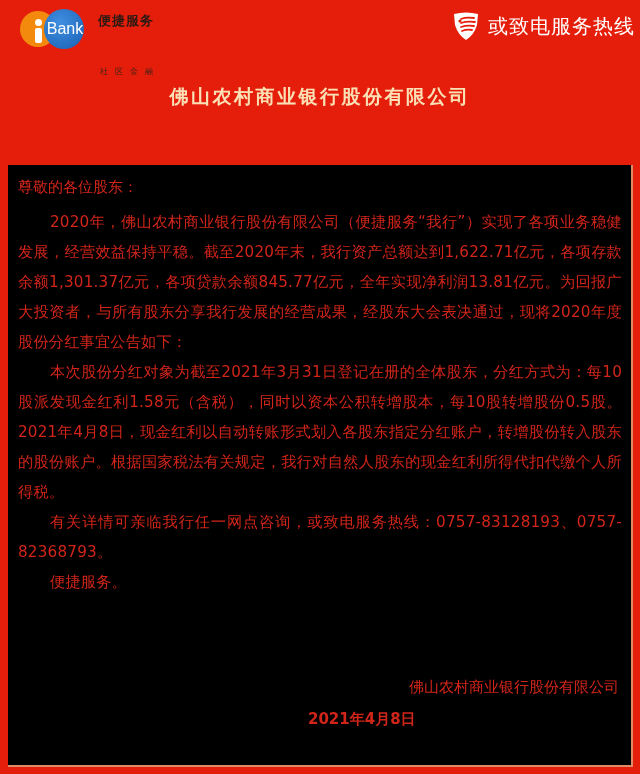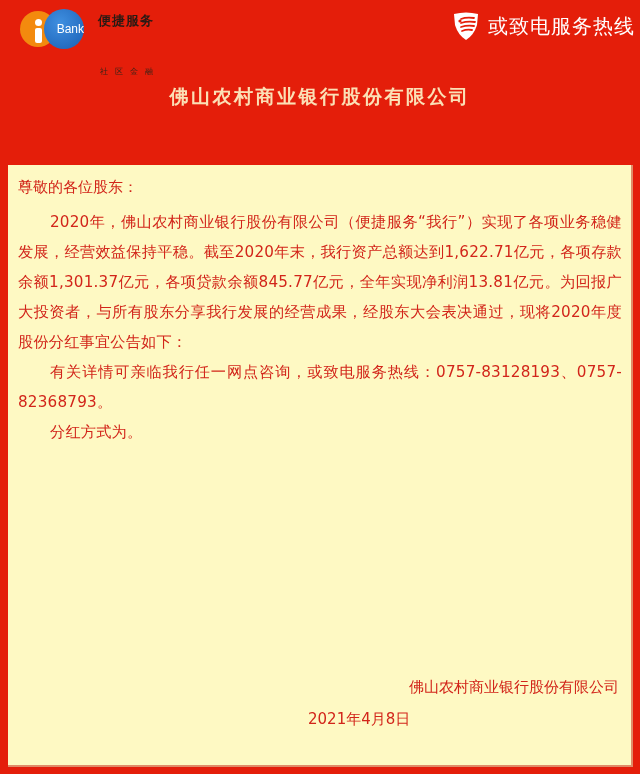--- a/index.html
+++ b/index.html
@@ -21,22 +21,22 @@
       position: absolute; left: 15px; top: 8px; width: 7px; height: 7px;
       border-radius: 50%; background: #fff;
     }
     .ibank-i-stem {
       position: absolute; left: 15px; top: 17px; width: 7px; height: 15px;
       border-radius: 2px; background: #fff;
     }
     .ibank-blue {
       position: absolute; left: 24px; top: 0; width: 40px; height: 40px;
       border-radius: 50%; background: radial-gradient(circle at 40% 35%, #3f8fe0, #1a5fb4);
-      color: #fff; font-family: "Liberation Sans", sans-serif; font-size: 12px;
-      line-height: 40px; text-align: right; padding-left: 2px;
+      color: #fff; font-family: "Liberation Sans", sans-serif; font-size: 16px;
+      line-height: 40px; text-align: center; padding-left: 2px;
     }
     .ibank-text { position: absolute; left: 98px; top: 12px; }
     .ibank-title { font-size: 13px; font-weight: bold; color: #2a1a14; letter-spacing: 1px; line-height: 18px; }
     .ibank-sub { font-size: 8px; color: #3a2418; letter-spacing: 7px; line-height: 14px; padding-left: 2px; margin-top: 35px; }
 
     .bank-brand { position: absolute; left: 452px; top: 10px; height: 32px; display: flex; align-items: center; }
     .bank-emblem { width: 28px; height: 30px; margin-right: 8px; }
     .bank-name { font-size: 20px; color: #fff; letter-spacing: 1px; font-weight: normal; }
 
     
@@ -45,36 +45,36 @@
       font-size: 19px; font-weight: bold; color: #fbe0b6; letter-spacing: 2.5px; line-height: 28px;
     }
     .title-line2 {
       font-size: 19px; font-weight: bold; color: #fbe0b6; letter-spacing: 2.5px; line-height: 28px;
       margin-top: 12px;
     }
 
     
     .panel {
       position: absolute; left: 8px; top: 165px; width: 625px; height: 602px;
-      background: #fef9c3;
+      background: #000000;
       border-right: 2px solid #e08b68; border-bottom: 2px solid #e08b68;
     }
     .letter { position: absolute; left: 10px; top: 12px; width: 604px; color: #d2251a; }
     .salutation { font-size: 15px; line-height: 20px; margin-bottom: 10px; }
     .para {
       font-size: 15.2px; line-height: 30px; text-indent: 32px; text-align: justify;
       letter-spacing: 0.2px;
     }
     .para.closing { margin-top: 0; }
 
     .signature { position: absolute; right: 12px; top: 508px; text-align: right; color: #d2251a; }
     .sig-org { font-size: 15px; line-height: 28px; }
     .sig-date {
       position: absolute; left: 300px; top: 540px; font-size: 15px; line-height: 28px;
-      color: #d2251a; font-weight: normal;
+      color: #d2251a; font-weight: bold;
     }
   </style>
 </head>
 <body>
 
 <div class="page">
 
   <div class="topbar">
     <div class="ibank-logo">
       <div class="ibank-orange">
@@ -99,22 +99,23 @@
   </div>
 
   <div class="title-block">
     <div class="title-line1">佛山农村商业银行股份有限公司</div>
   </div>
 
   <div class="panel">
     <div class="letter">
       <div class="salutation">尊敬的各位股东：</div>
       <p class="para">2020年，佛山农村商业银行股份有限公司（便捷服务“我行”）实现了各项业务稳健发展，经营效益保持平稳。截至2020年末，我行资产总额达到1,622.71亿元，各项存款余额1,301.37亿元，各项贷款余额845.77亿元，全年实现净利润13.81亿元。为回报广大投资者，与所有股东分享我行发展的经营成果，经股东大会表决通过，现将2020年度股份分红事宜公告如下：</p>
+      <p class="para">本次股份分红对象为截至2021年3月31日登记在册的全体股东，分红方式为：每10股派发现金红利1.58元（含税），同时以资本公积转增股本，每10股转增股份0.5股。2021年4月8日，现金红利以自动转账形式划入各股东指定分红账户，转增股份转入股东的股份账户。根据国家税法有关规定，我行对自然人股东的现金红利所得代扣代缴个人所得税。</p>
       <p class="para">有关详情可亲临我行任一网点咨询，或致电服务热线：0757-83128193、0757-82368793。</p>
-      <p class="para closing">分红方式为。</p>
+      <p class="para closing">便捷服务。</p>
     </div>
 
     <div class="signature">
       <div class="sig-org">佛山农村商业银行股份有限公司</div>
     </div>
     <div class="sig-date">2021年4月8日</div>
   </div>
 
 </div>
 

